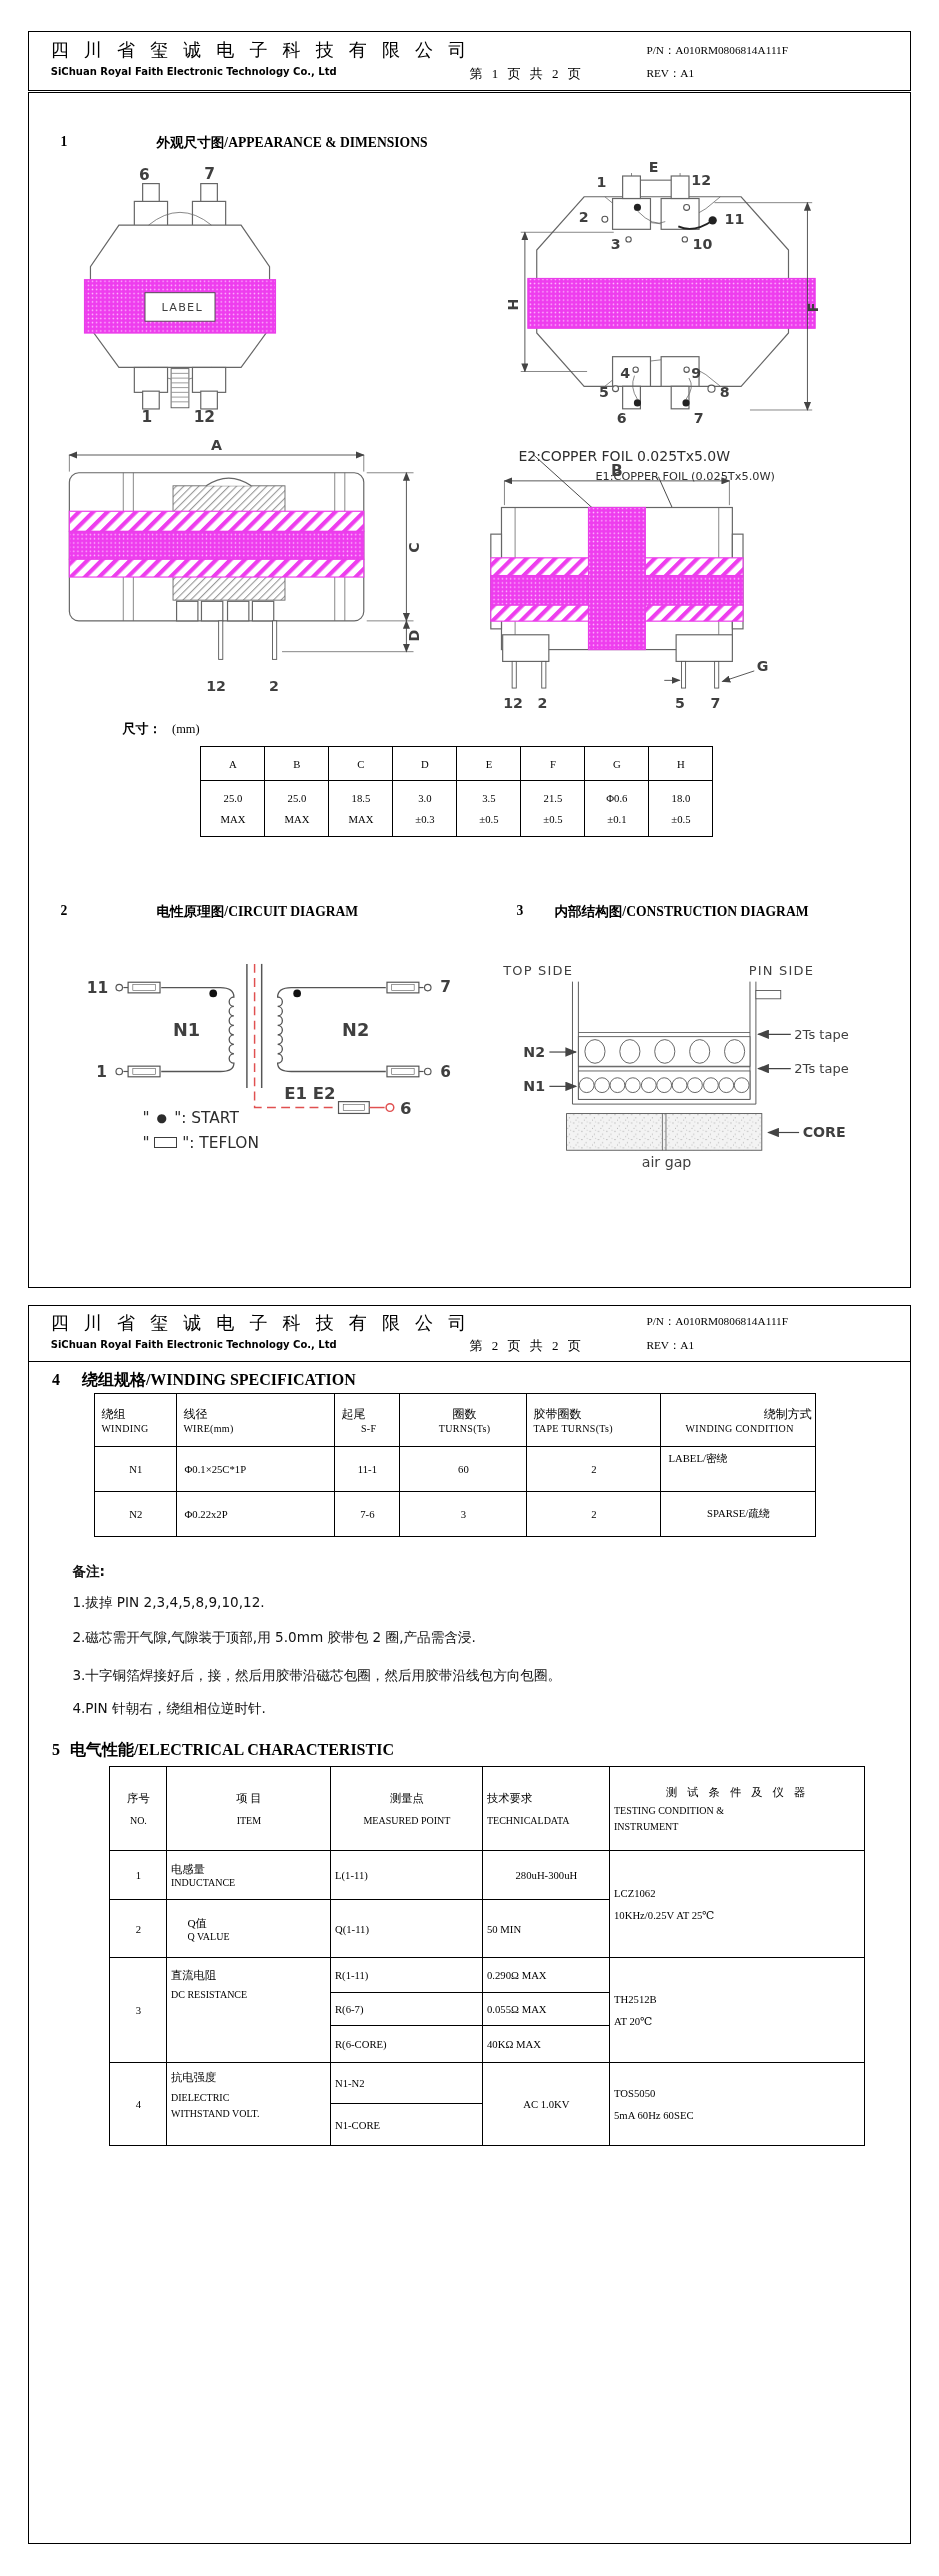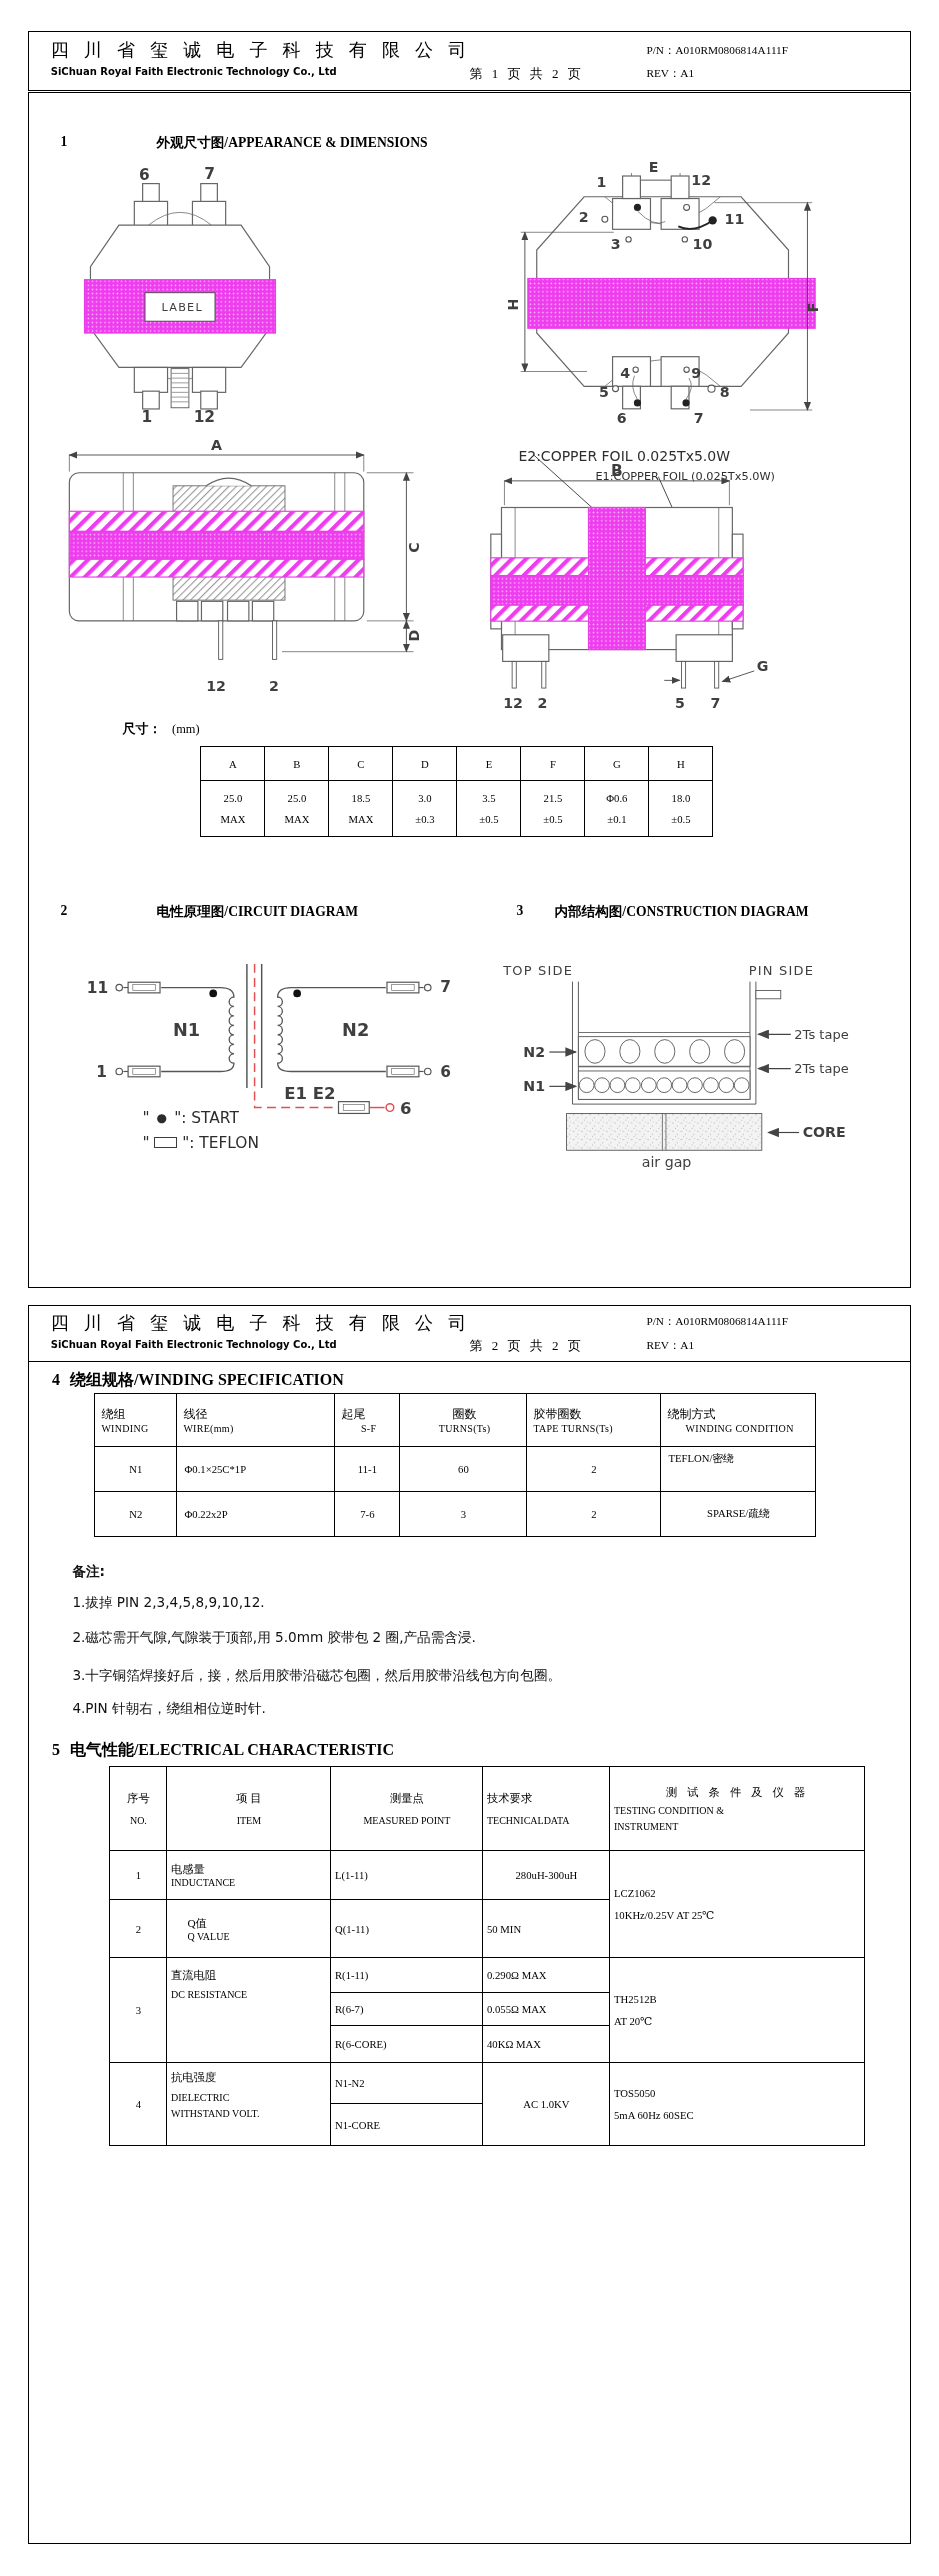--- a/index.html
+++ b/index.html
@@ -451,21 +451,21 @@
   </div>
   <div class="abs pnrev" style="left:617px;top:32px">
     <span>REV：</span><span>A1</span>
   </div>
 </div>
 
 <div class="pagebox" style="left:28.4px;top:1361px;width:883px;height:1183px">
 
   <div class="abs sec-head-big" style="left:22.5px;top:8.3px">
     <span>4</span>
-    <span style="margin-left:6px">绕组规格/WINDING SPECIFICATION</span>
+    <span style="margin-left:18px">绕组规格/WINDING SPECIFICATION</span>
   </div>
 
   <table class="doc windtbl abs" style="left:65px;top:31px;width:722px">
     <colgroup>
         <col style="width:82px">
         <col style="width:158px">
         <col style="width:65px">
         <col style="width:127px">
         <col style="width:134px">
         <col>
@@ -486,31 +486,31 @@
           </td>
       <td>
             <div class="hcn" style="text-align:center">圈数</div>
             <div class="hen" style="text-align:center">TURNS(Ts)</div>
           </td>
       <td>
             <div class="hcn">胶带圈数</div>
             <div class="hen">TAPE  TURNS(Ts)</div>
           </td>
       <td>
-            <div class="hcn" style="text-align:left">绕制方式</div>
+            <div class="hcn" style="text-align:right">绕制方式</div>
             <div class="hen" style="text-align:center">WINDING CONDITION</div>
           </td>
     </tr>
     <tr style="height:45px">
       <td>N1</td>
       <td class="lft">Φ0.1×25C*1P</td>
       <td>11-1</td>
       <td>60</td>
       <td>2</td>
-      <td class="lft" style="vertical-align:top;padding-top:4.7px">TEFLON/密绕</td>
+      <td class="lft" style="vertical-align:top;padding-top:4.7px">LABEL/密绕</td>
     </tr>
     <tr style="height:45px">
       <td>N2</td>
       <td class="lft">Φ0.22x2P</td>
       <td>7-6</td>
       <td>3</td>
       <td>2</td>
       <td>SPARSE/疏绕</td>
     </tr>
   </tbody>

